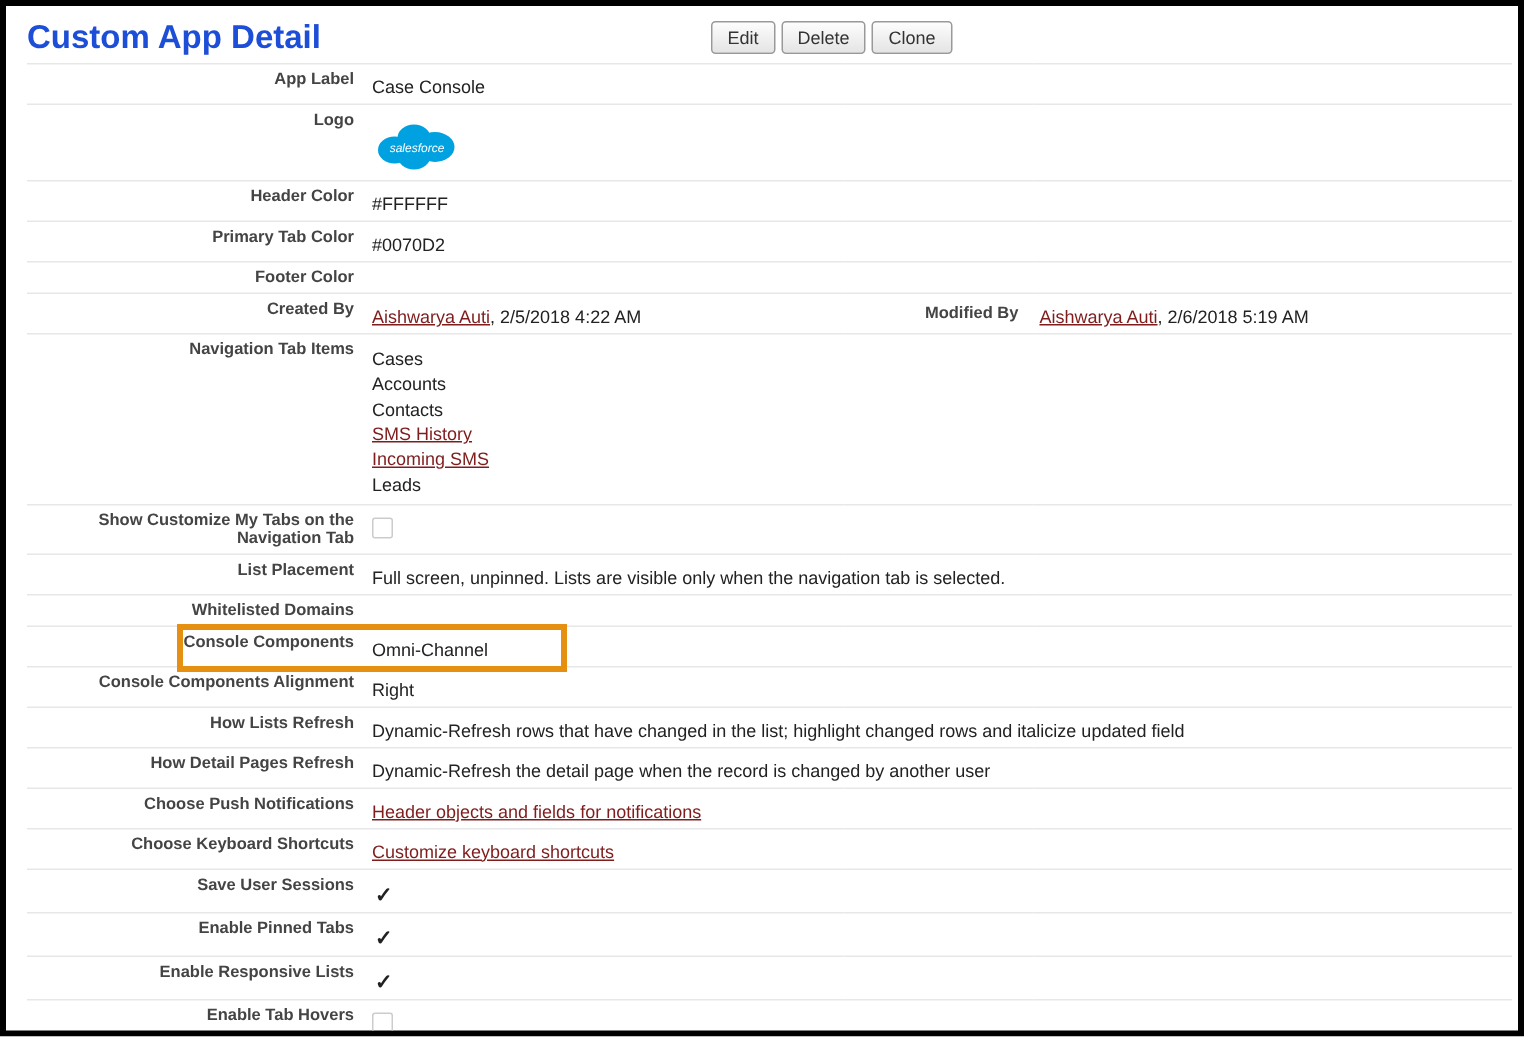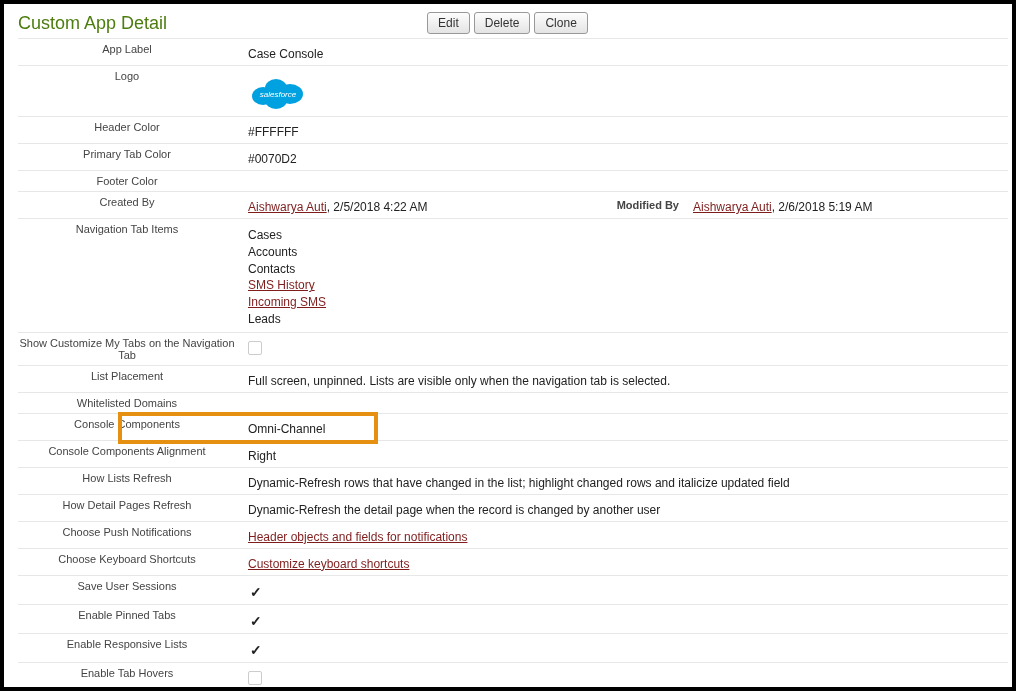--- a/index.html
+++ b/index.html
@@ -17,23 +17,23 @@
     box-sizing: border-box;
     overflow: hidden;
     padding: 8px 4px 4px 14px;
   }
   .header-row {
     display: flex;
     align-items: center;
     margin-bottom: 4px;
   }
   .page-title {
-    font-size: 18px;
-    font-weight: normal;
-    color: #4d7c0f;
+    font-size: 22px;
+    font-weight: bold;
+    color: #1d4ed8;
     margin-right: 20px;
   }
   .btn-bar {
     display: flex;
     gap: 4px;
     margin-left: 240px;
   }
   .btn {
     font-size: 12px;
     padding: 3px 10px;
@@ -45,26 +45,26 @@
   }
   .detail-table {
     width: 100%;
     border-collapse: collapse;
   }
   .detail-row {
     border-top: 1px solid #e7e7e7;
   }
   .detail-label {
     width: 218px;
-    text-align: center;
+    text-align: right;
     vertical-align: top;
     padding: 4px 8px 4px 0;
     color: #444;
     font-size: 11px;
-    font-weight: normal;
+    font-weight: bold;
   }
   .detail-value {
     padding: 8px 0 4px 4px;
     vertical-align: top;
     font-size: 12px;
     color: #222;
   }
   .detail-value a {
     color: #7f1d1d;
     text-decoration: underline;

